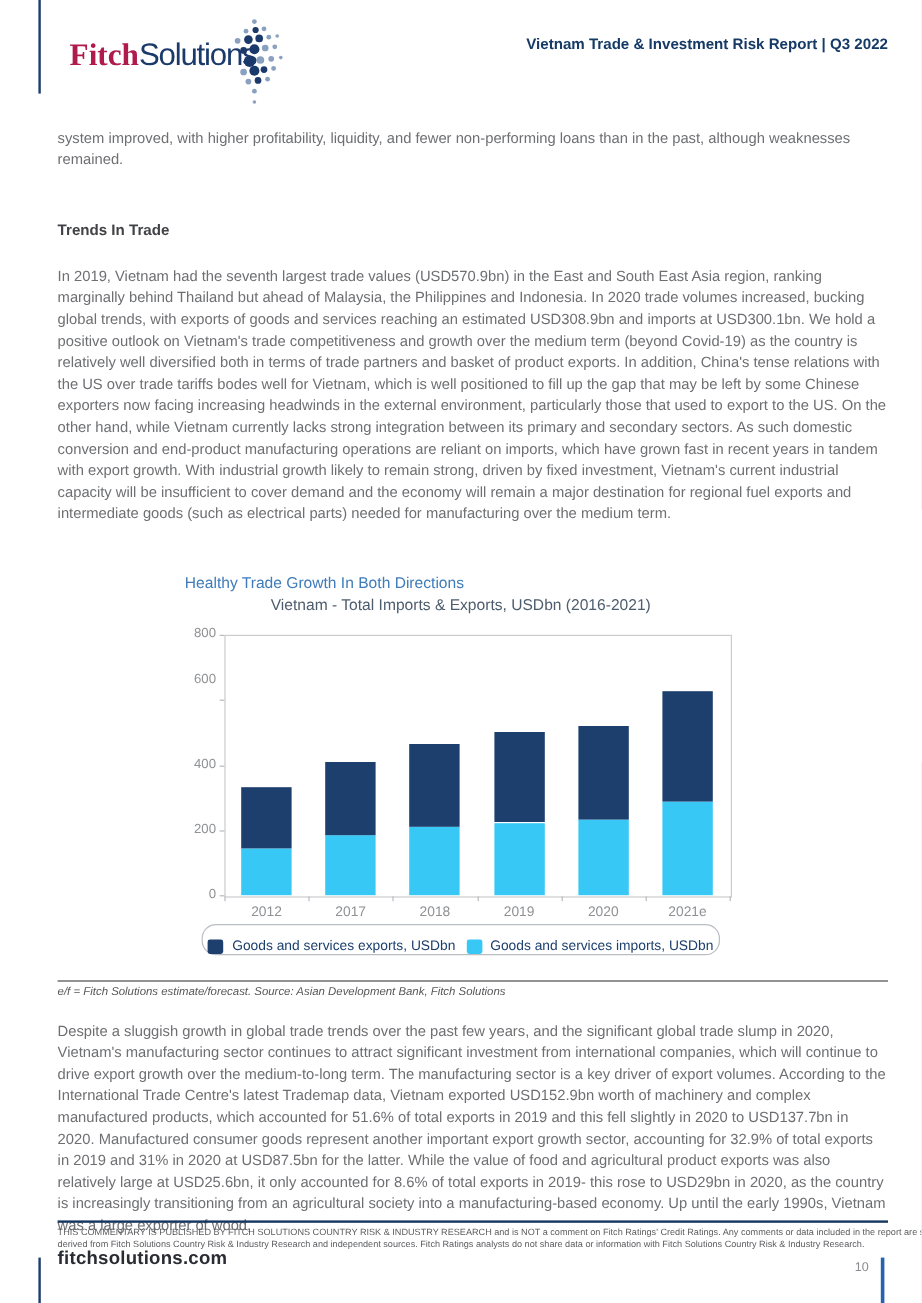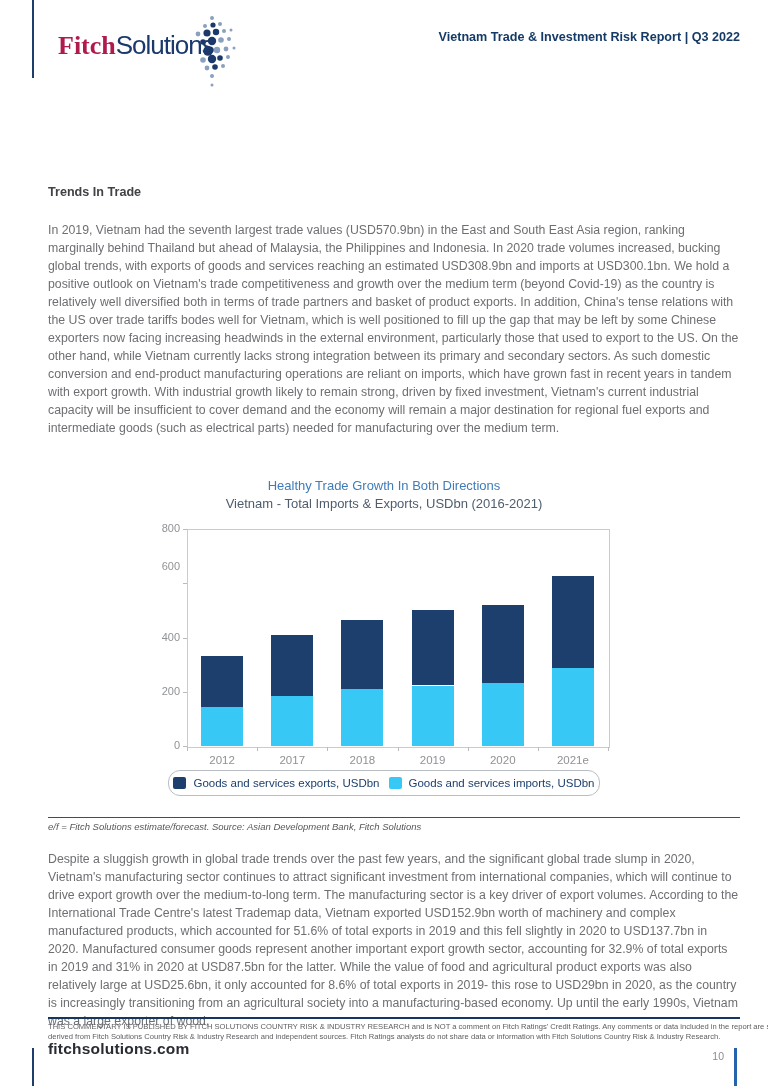--- a/index.html
+++ b/index.html
@@ -15,31 +15,31 @@
                   color:#1b3a6b;letter-spacing:-1px;}
   .logo-burst{position:absolute;left:128px;top:-4px;}
   .report-title{position:absolute;top:30px;right:28px;font-size:12.6px;font-weight:bold;color:#153a66;}
 
   
   .para{position:absolute;left:48px;width:692px;font-size:12.3px;line-height:18px;color:#6e6f72;}
   .section-heading{position:absolute;left:48px;font-size:12.6px;font-weight:bold;color:#414245;}
 
   
   .chart{position:absolute;left:154px;top:478px;width:460px;height:340px;}
-  .chart-title{text-align:center;font-size:13px;color:#3f7cba;}
+  .chart-title{font-size:13px;color:#3f7cba;}
   .chart-subtitle{text-align:center;font-size:13px;color:#4e5d6d;margin-top:3px;}
   .plot-wrap{position:absolute;left:0;top:51px;width:460px;height:250px;}
   .plot-frame{position:absolute;border:1px solid #c9cbce;background:#fff;}
   .ytick-label{position:absolute;width:26px;text-align:right;font-size:11px;color:#909295;}
   .ytick-mark{position:absolute;width:4px;height:1px;background:#b9bbbe;}
   .xtick-mark{position:absolute;width:1px;height:4px;background:#b9bbbe;}
   .xtick-label{position:absolute;width:70px;text-align:center;font-size:11.5px;color:#8f9194;}
   .bar-seg{position:absolute;}
   .legend{position:absolute;left:14px;top:292px;width:430px;height:24px;border:1px solid #b9bec4;
-          border-radius:12px;display:flex;align-items:center;justify-content:center;gap:9px;}
+          border-radius:12px;display:flex;align-items:flex-end;justify-content:center;gap:9px;}
   .legend-entry{display:flex;align-items:center;gap:7px;}
   .legend-swatch{width:13px;height:12px;border-radius:2px;}
   .legend-label{font-size:11.5px;color:#1c3f6e;}
 
   
   .footnote-rule{position:absolute;left:48px;top:817px;width:692px;border-top:1px solid #4a4b4e;}
   .footnote{position:absolute;left:48px;top:821px;width:692px;font-size:9.5px;font-style:italic;color:#57585b;}
 
   
   .footer-rule{position:absolute;left:48px;top:1017px;width:692px;height:2px;background:#14365f;}
@@ -87,20 +87,21 @@
         <circle cx="22" cy="39" r="4.8"></circle>
         <circle cx="26" cy="47" r="4.2"></circle>
           <circle cx="34" cy="46" r="2.8"></circle>
         <circle cx="29" cy="55" r="2.8"></circle>
       </g>
     </svg>
     <div class="logo-text"><span class="logo-fitch">Fitch</span><span class="logo-solutions">Solutions</span></div>
   </div>
   <div class="report-title">Vietnam Trade &amp; Investment Risk Report | Q3 2022</div>
 
+  <div class="para" style="top:106px;">system improved, with higher profitability, liquidity, and fewer non-performing loans than in the past, although weaknesses remained.</div>
   <div class="section-heading" style="top:185px;">Trends In Trade</div>
   <div class="para" style="top:221px;">In 2019, Vietnam had the seventh largest trade values (USD570.9bn) in the East and South East Asia region, ranking marginally behind Thailand but ahead of Malaysia, the Philippines and Indonesia. In 2020 trade volumes increased, bucking global trends, with exports of goods and services reaching an estimated USD308.9bn and imports at USD300.1bn. We hold a positive outlook on Vietnam's trade competitiveness and growth over the medium term (beyond Covid-19) as the country is relatively well diversified both in terms of trade partners and basket of product exports. In addition, China's tense relations with the US over trade tariffs bodes well for Vietnam, which is well positioned to fill up the gap that may be left by some Chinese exporters now facing increasing headwinds in the external environment, particularly those that used to export to the US. On the other hand, while Vietnam currently lacks strong integration between its primary and secondary sectors. As such domestic conversion and end-product manufacturing operations are reliant on imports, which have grown fast in recent years in tandem with export growth. With industrial growth likely to remain strong, driven by fixed investment, Vietnam's current industrial capacity will be insufficient to cover demand and the economy will remain a major destination for regional fuel exports and intermediate goods (such as electrical parts) needed for manufacturing over the medium term.</div>
 
   <div class="chart">
     <div class="chart-title">Healthy Trade Growth In Both Directions</div>
     <div class="chart-subtitle">Vietnam - Total Imports &amp; Exports, USDbn (2016-2021)</div>
     <div class="plot-wrap" id="plot-wrap">
         <div class="plot-frame" style="left: 33px; top: 0px; width: 421px; height: 217px;"></div>
         <div class="ytick-label" style="left: 0px; top: 210px;">0</div>
         <div class="ytick-mark" style="left: 29px; top: 217px;"></div>

